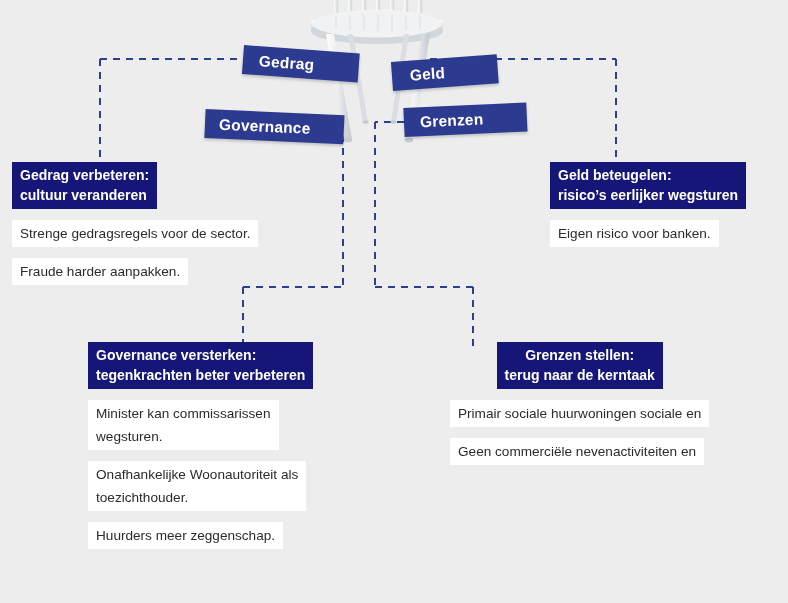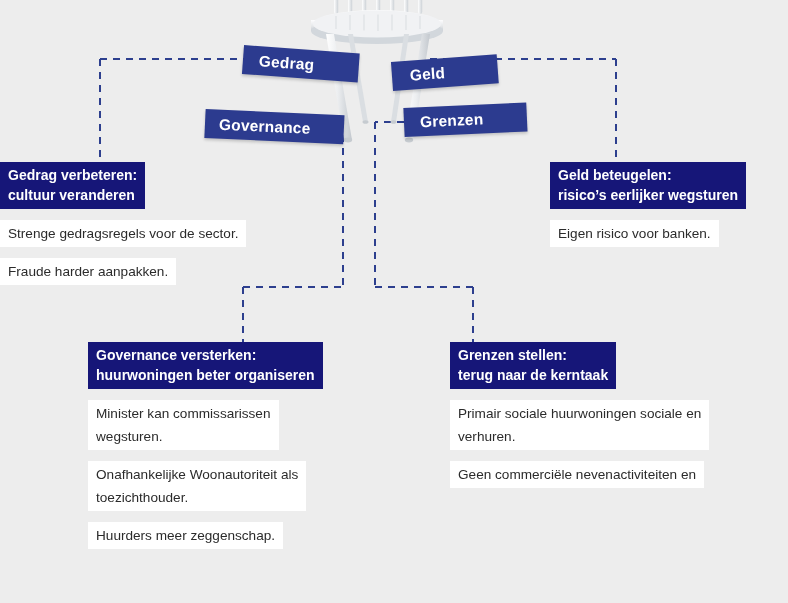--- a/index.html
+++ b/index.html
@@ -63,24 +63,24 @@
     background:#ffffff;
     color:#2b2b2b;
     font-size:13.6px;
     line-height:23px;
     margin-top:11px;
     padding:2px 8px 2px 8px;
     white-space:nowrap;
   }
   .item .ln{display:block;}
 
-  #sec-gedrag{left:0;top:162px;}
+  #sec-gedrag{left:12px;top:162px;}
   #sec-geld{left:550px;top:162px;}
   #sec-governance{left:88px;top:342px;}
-  #sec-grenzen{left:450px;top:342px;}
+  #sec-grenzen{left:450px;top:342px;text-align:center;}
 </style>
 </head>
 <body>
 
 <div id="stage">
 
   <svg id="connectors" viewBox="0 0 788 603" width="788" height="603">
     <g fill="none" stroke="#2d3f8e" stroke-width="2" stroke-dasharray="7,6">
 
       <path d="M100,59 L300,59"></path>
@@ -190,21 +190,21 @@
       <span class="l2">risico’s eerlijker wegsturen</span>
     </div>
     <div class="item">
       <span class="ln">Eigen risico voor banken.</span>
     </div>
   </div>
 
   <div class="section" id="sec-governance">
     <div class="sec-head">
       <span class="l1">Governance versterken:</span>
-      <span class="l2">huurwoningen beter organiseren</span>
+      <span class="l2">tegenkrachten beter verbeteren</span>
     </div>
     <div class="item">
       <span class="ln">Minister kan commissarissen</span>
       <span class="ln">wegsturen.</span>
     </div>
     <div class="item">
       <span class="ln">Onafhankelijke Woonautoriteit als</span>
       <span class="ln">toezichthouder.</span>
     </div>
     <div class="item">
@@ -212,20 +212,19 @@
     </div>
   </div>
 
   <div class="section" id="sec-grenzen">
     <div class="sec-head">
       <span class="l1">Grenzen stellen:</span>
       <span class="l2">terug naar de kerntaak</span>
     </div>
     <div class="item">
       <span class="ln">Primair sociale huurwoningen sociale en</span>
-      <span class="ln">verhuren.</span>
     </div>
     <div class="item">
       <span class="ln">Geen commerciële nevenactiviteiten en</span>
     </div>
   </div>
 
 </div>
 
 </body></html>

